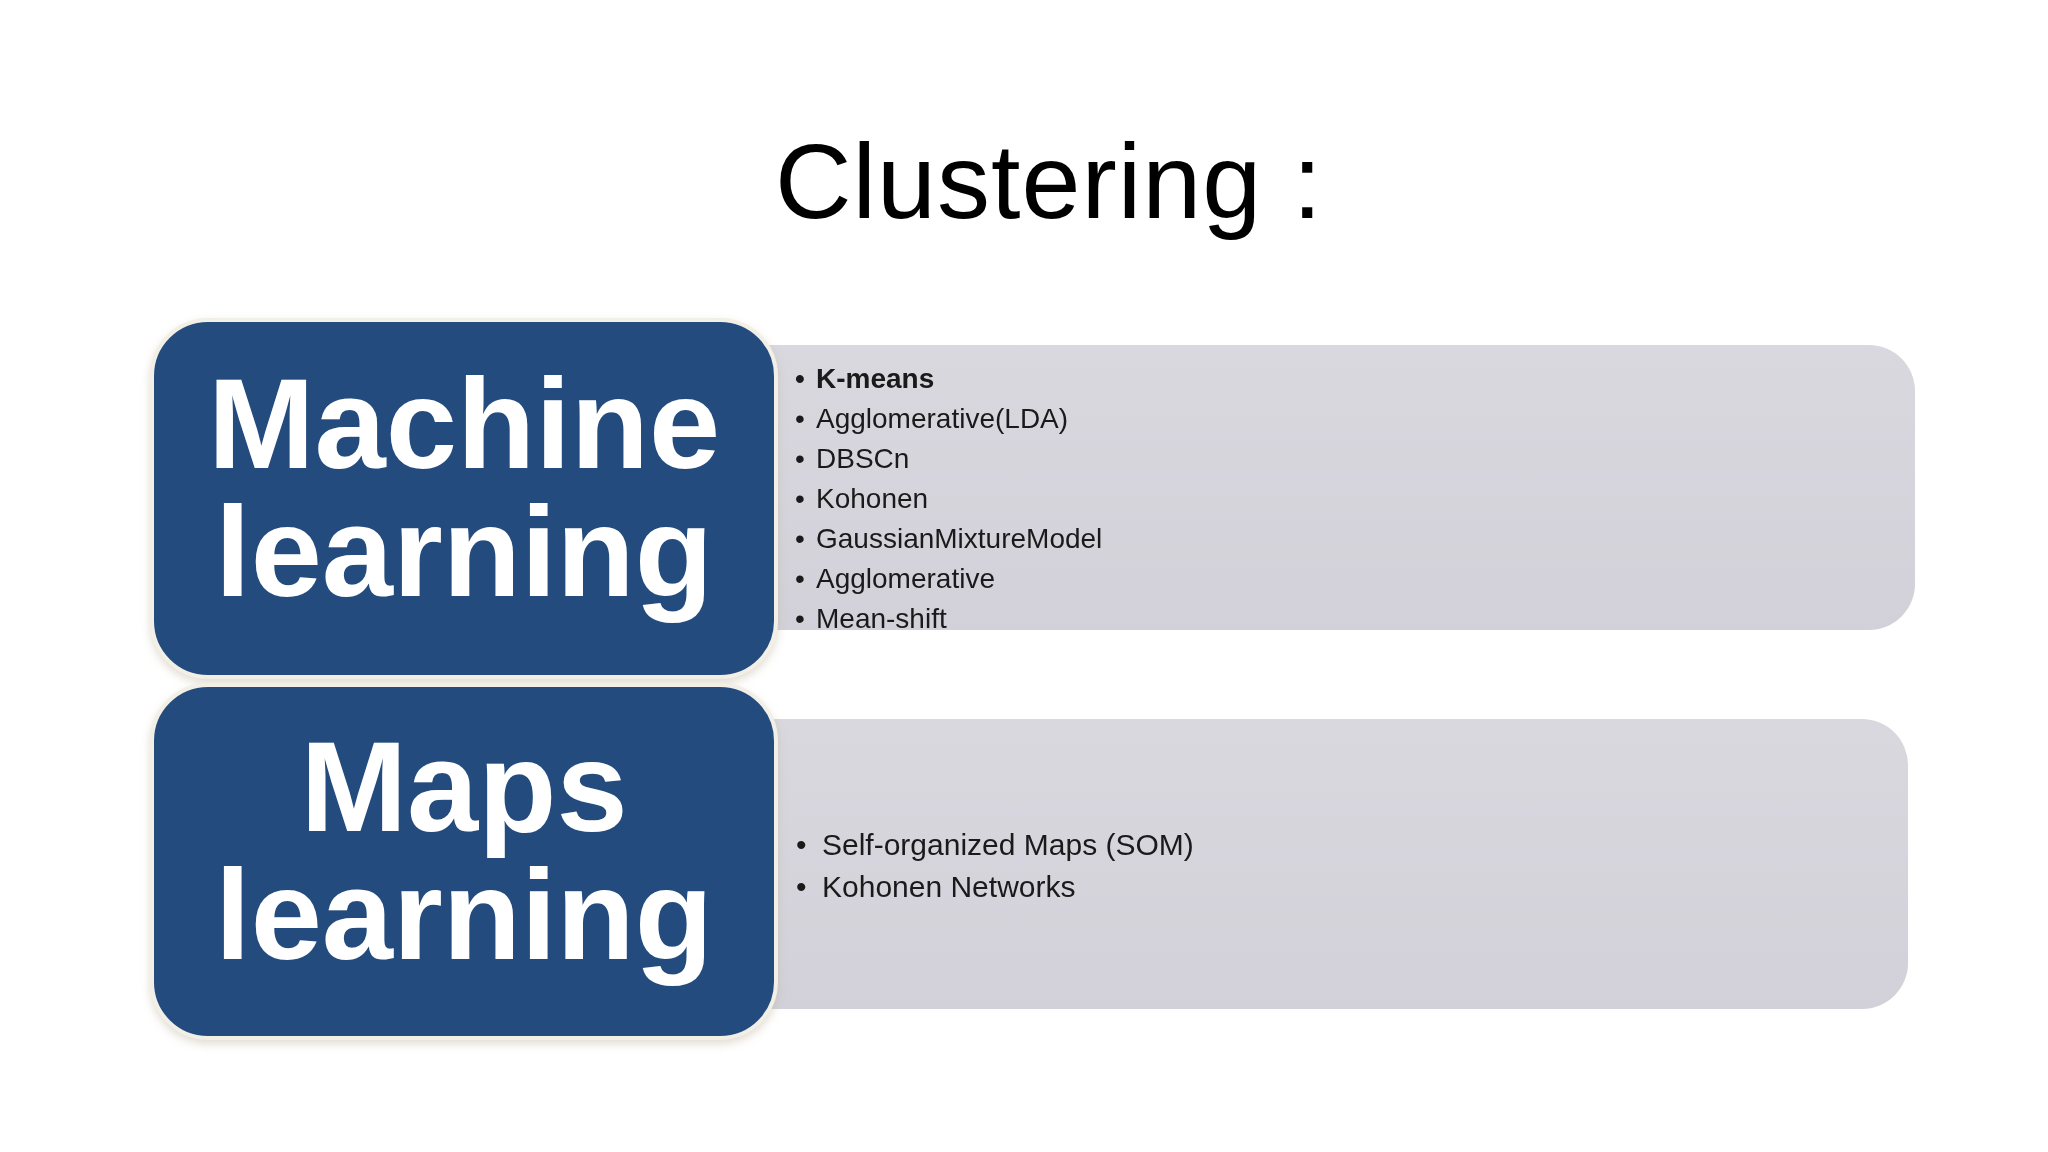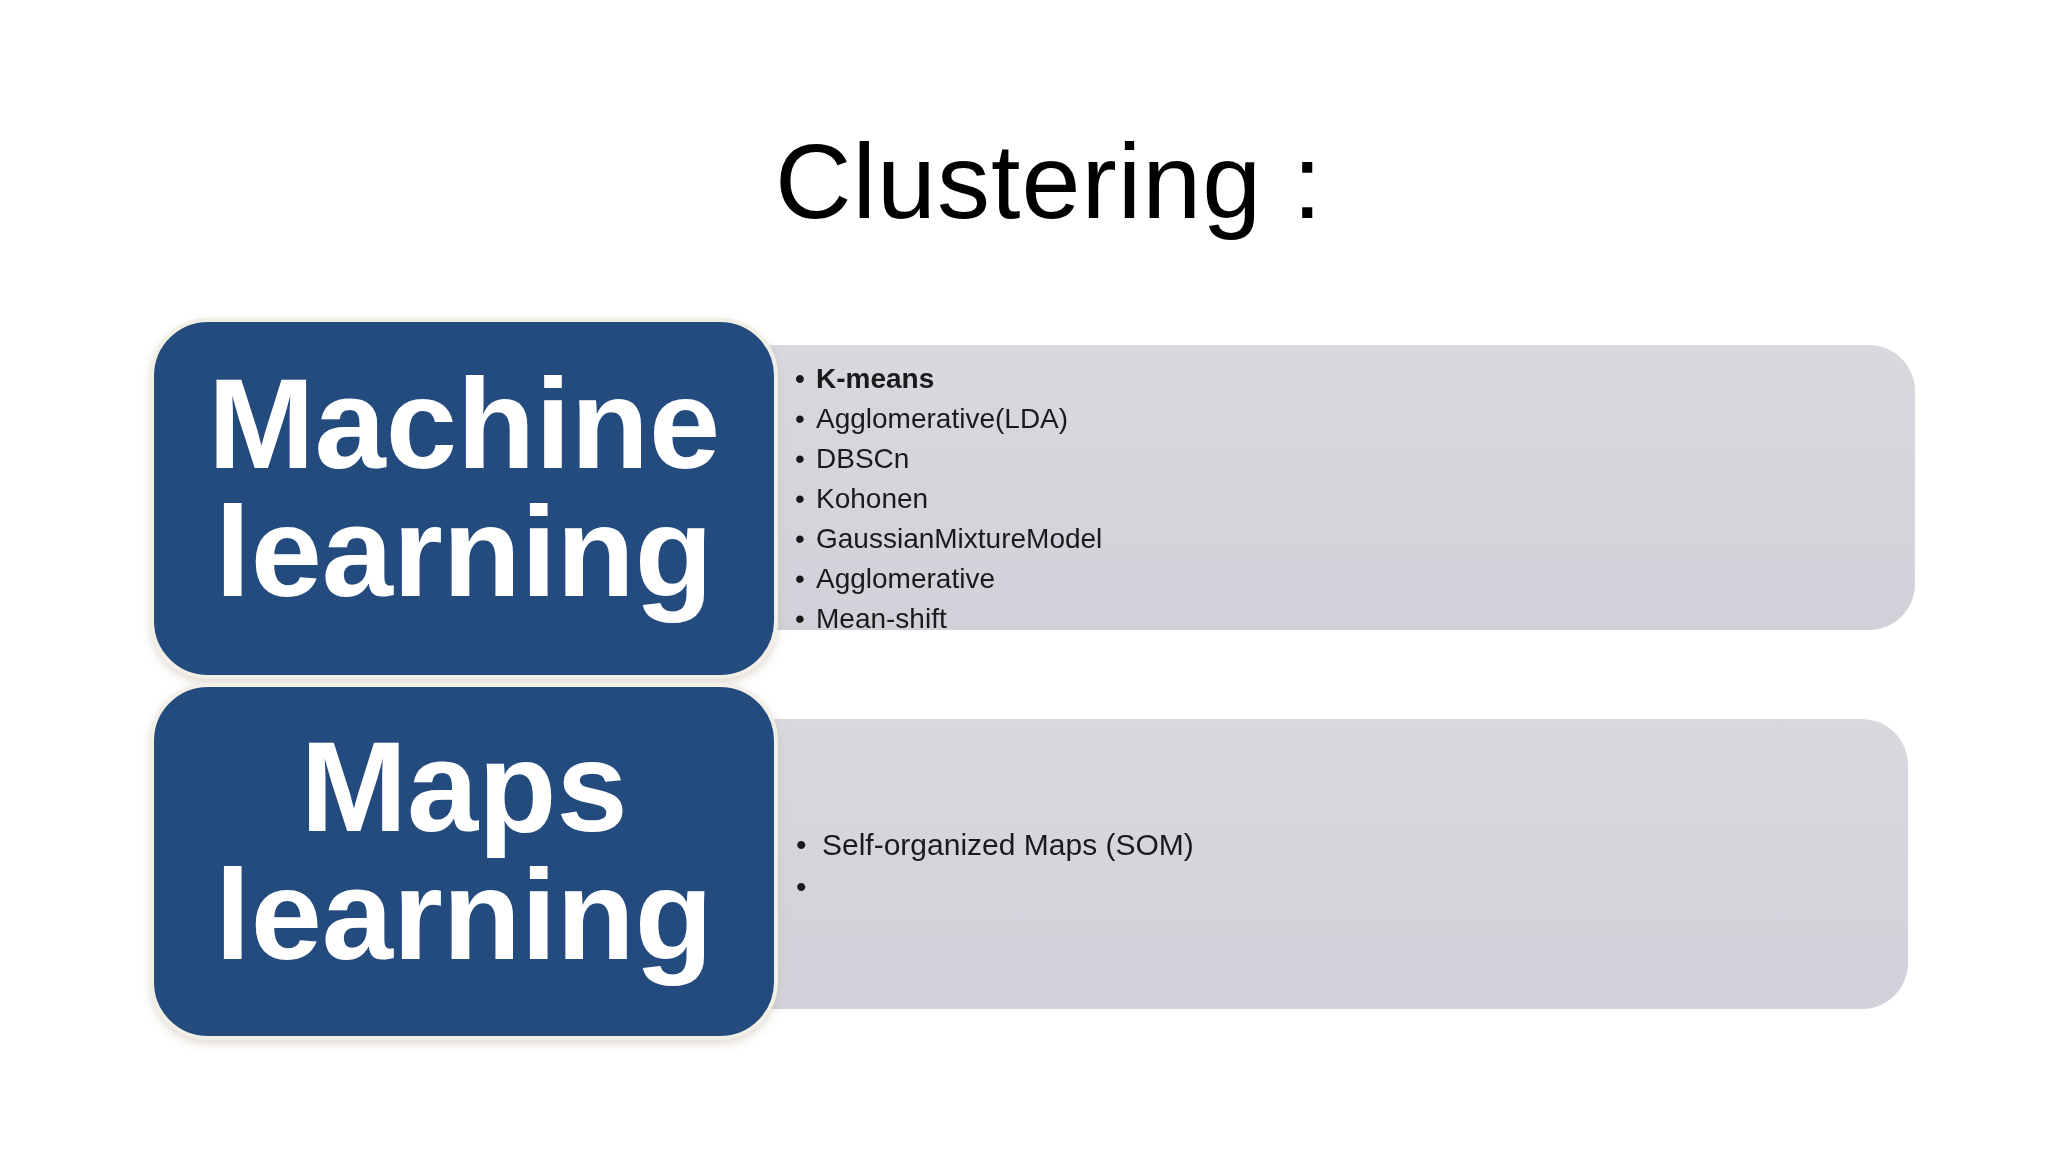--- a/index.html
+++ b/index.html
@@ -135,14 +135,15 @@
   <div class="label"><span>Maps</span><br><span>learning</span></div>
 </div>
 
 <div class="bullet-list row-2">
   <div class="li">
     <span class="bullet">•</span>
     <span class="li-text">Self-organized Maps (SOM)</span>
   </div>
   <div class="li">
     <span class="bullet">•</span>
+    <span class="li-text">Kohonen Networks</span>
   </div>
 </div>
 
 </body></html>

